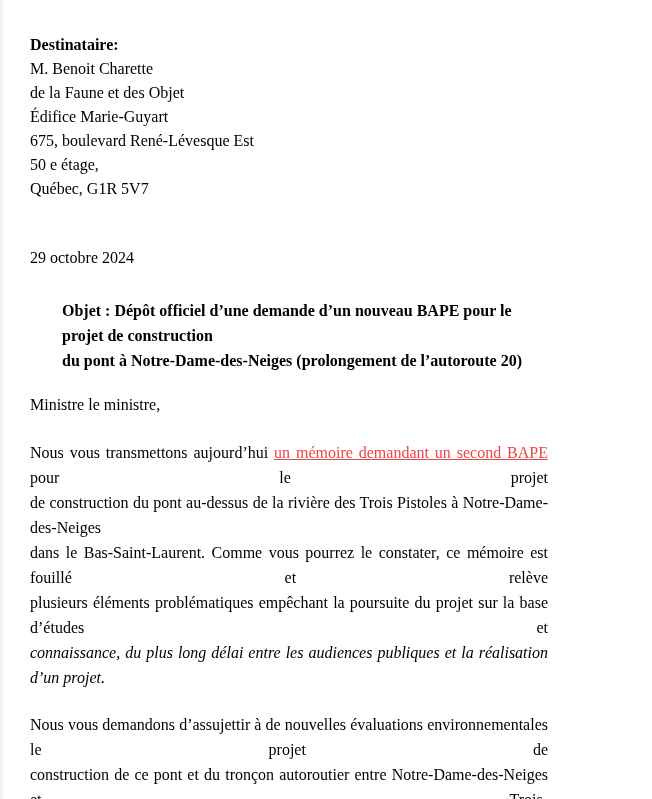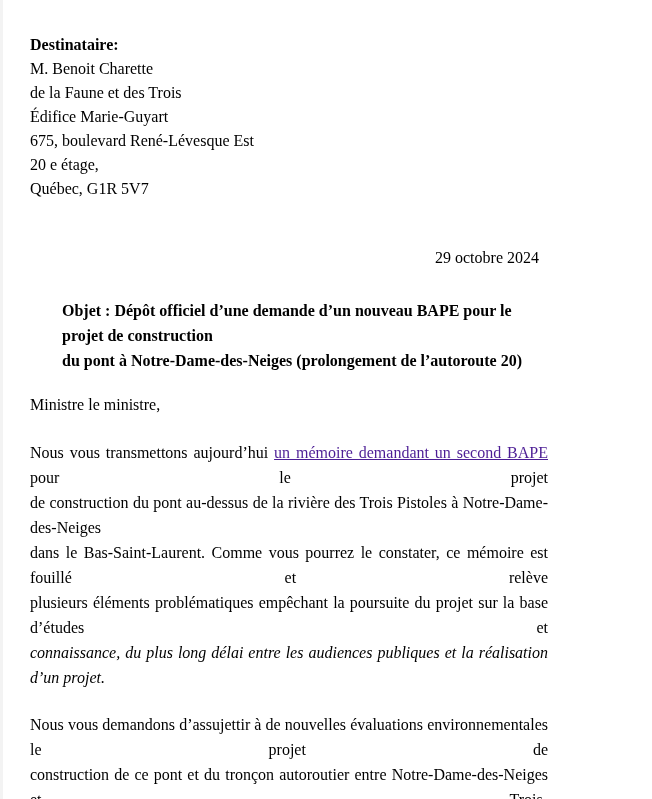--- a/index.html
+++ b/index.html
@@ -19,21 +19,21 @@
     position: absolute;
     left: 0; top: 0;
     width: 3px; height: 100%;
     background: #f3f3f3;
   }
   .address { line-height: 24px; }
   .bold { font-weight: bold; }
   .date-line {
     line-height: 25px;
     margin-top: 44px;
-    text-align: right;
+    text-align: left;
     padding-right: 9px;
   }
   .subject {
     line-height: 25px;
     margin-top: 28px;
     font-weight: bold;
     margin-left: 32px;
   }
   .salutation { line-height: 25px; margin-top: 19px; }
   .para { line-height: 25px; }
@@ -46,38 +46,38 @@
     margin-top: 18px;
     text-align: right;
     padding-right: 1px;
   }
   .signature {
     line-height: 25px;
     text-align: right;
     padding-right: 9px;
   }
   a.doclink {
-    color: #4c1d95;
+    color: #ef4444;
     text-decoration: underline;
     cursor: pointer;
   }
 </style>
 </head>
 <body>
 
 <div class="page">
   <div class="edge"></div>
 
   <div class="address">
     <div class="bold">Destinataire:</div>
     <div>M. Benoit Charette</div>
-    <div>de la Faune et des Trois</div>
+    <div>de la Faune et des Objet</div>
     <div>Édifice Marie-Guyart</div>
     <div>675, boulevard René-Lévesque Est</div>
-    <div>20 e étage,</div>
+    <div>50 e étage,</div>
     <div>Québec, G1R 5V7</div>
   </div>
 
   <div class="date-line">29 octobre 2024</div>
 
   <div class="subject">
     <div>Objet : Dépôt officiel d’une demande d’un nouveau BAPE pour le projet de construction</div>
     <div>du pont à Notre-Dame-des-Neiges (prolongement de l’autoroute 20)</div>
   </div>
 

